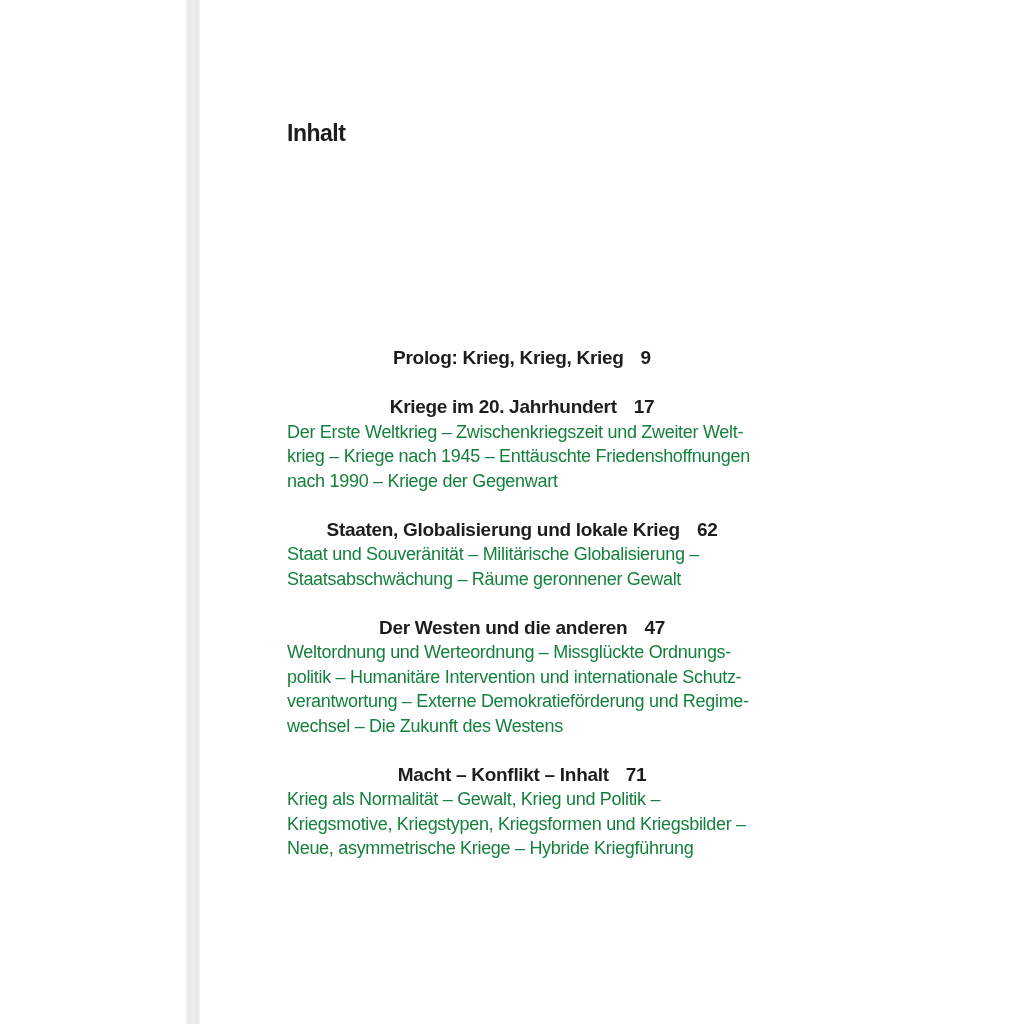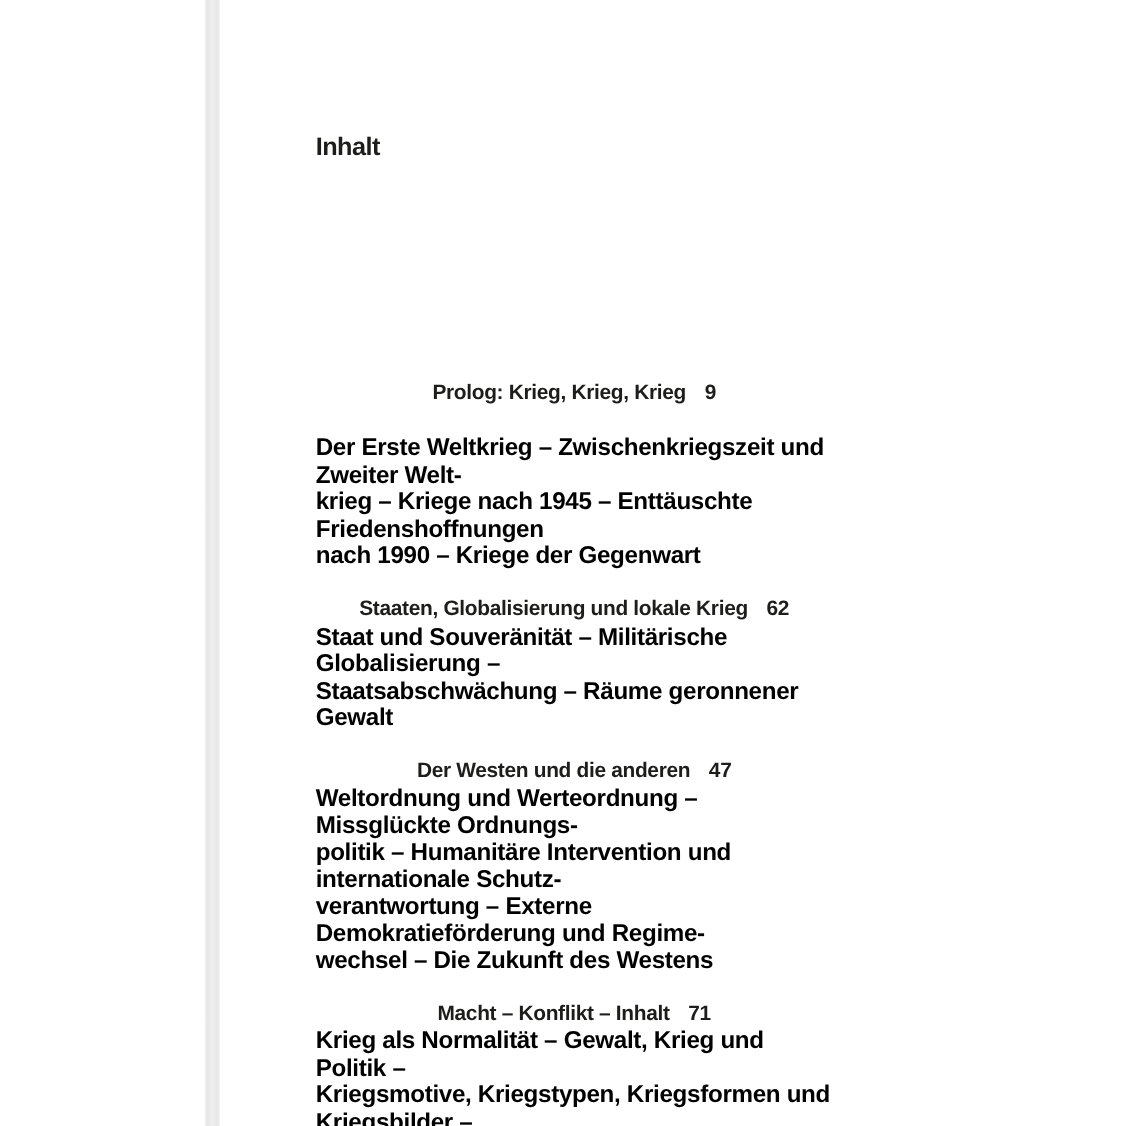--- a/index.html
+++ b/index.html
@@ -47,44 +47,46 @@
     font-weight: bold;
     letter-spacing: -0.3px;
     color: #1d1d1b;
     text-align: center;
   }
   .entry-page {
     margin-left: 17px;
     font-weight: bold;
   }
   .entry-subtitle {
-    font-size: 22px;
+    font-size: 18px;
     line-height: 24.5px;
     letter-spacing: -0.3px;
-    color: #000000;
+    color: #15803d;
     white-space: pre-line;
-    font-weight: bold;
   }
 </style>
 </head>
 <body>
 
 <div class="page-edge"></div>
 
 <div class="content">
 
   <h1 class="page-title">Inhalt</h1>
 
   <div class="toc-entry">
     <div class="entry-heading">
       <span>Prolog: Krieg, Krieg, Krieg</span><span class="entry-page">9</span>
     </div>
   </div>
 
   <div class="toc-entry">
+    <div class="entry-heading">
+      <span>Kriege im 20. Jahrhundert</span><span class="entry-page">17</span>
+    </div>
     <div class="entry-subtitle">Der Erste Weltkrieg – Zwischenkriegszeit und Zweiter Welt-
 krieg – Kriege nach 1945 – Enttäuschte Friedenshoffnungen
 nach 1990 – Kriege der Gegenwart</div>
   </div>
 
   <div class="toc-entry">
     <div class="entry-heading">
       <span>Staaten, Globalisierung und lokale Krieg</span><span class="entry-page">62</span>
     </div>
     <div class="entry-subtitle">Staat und Souveränität – Militärische Globalisierung –

